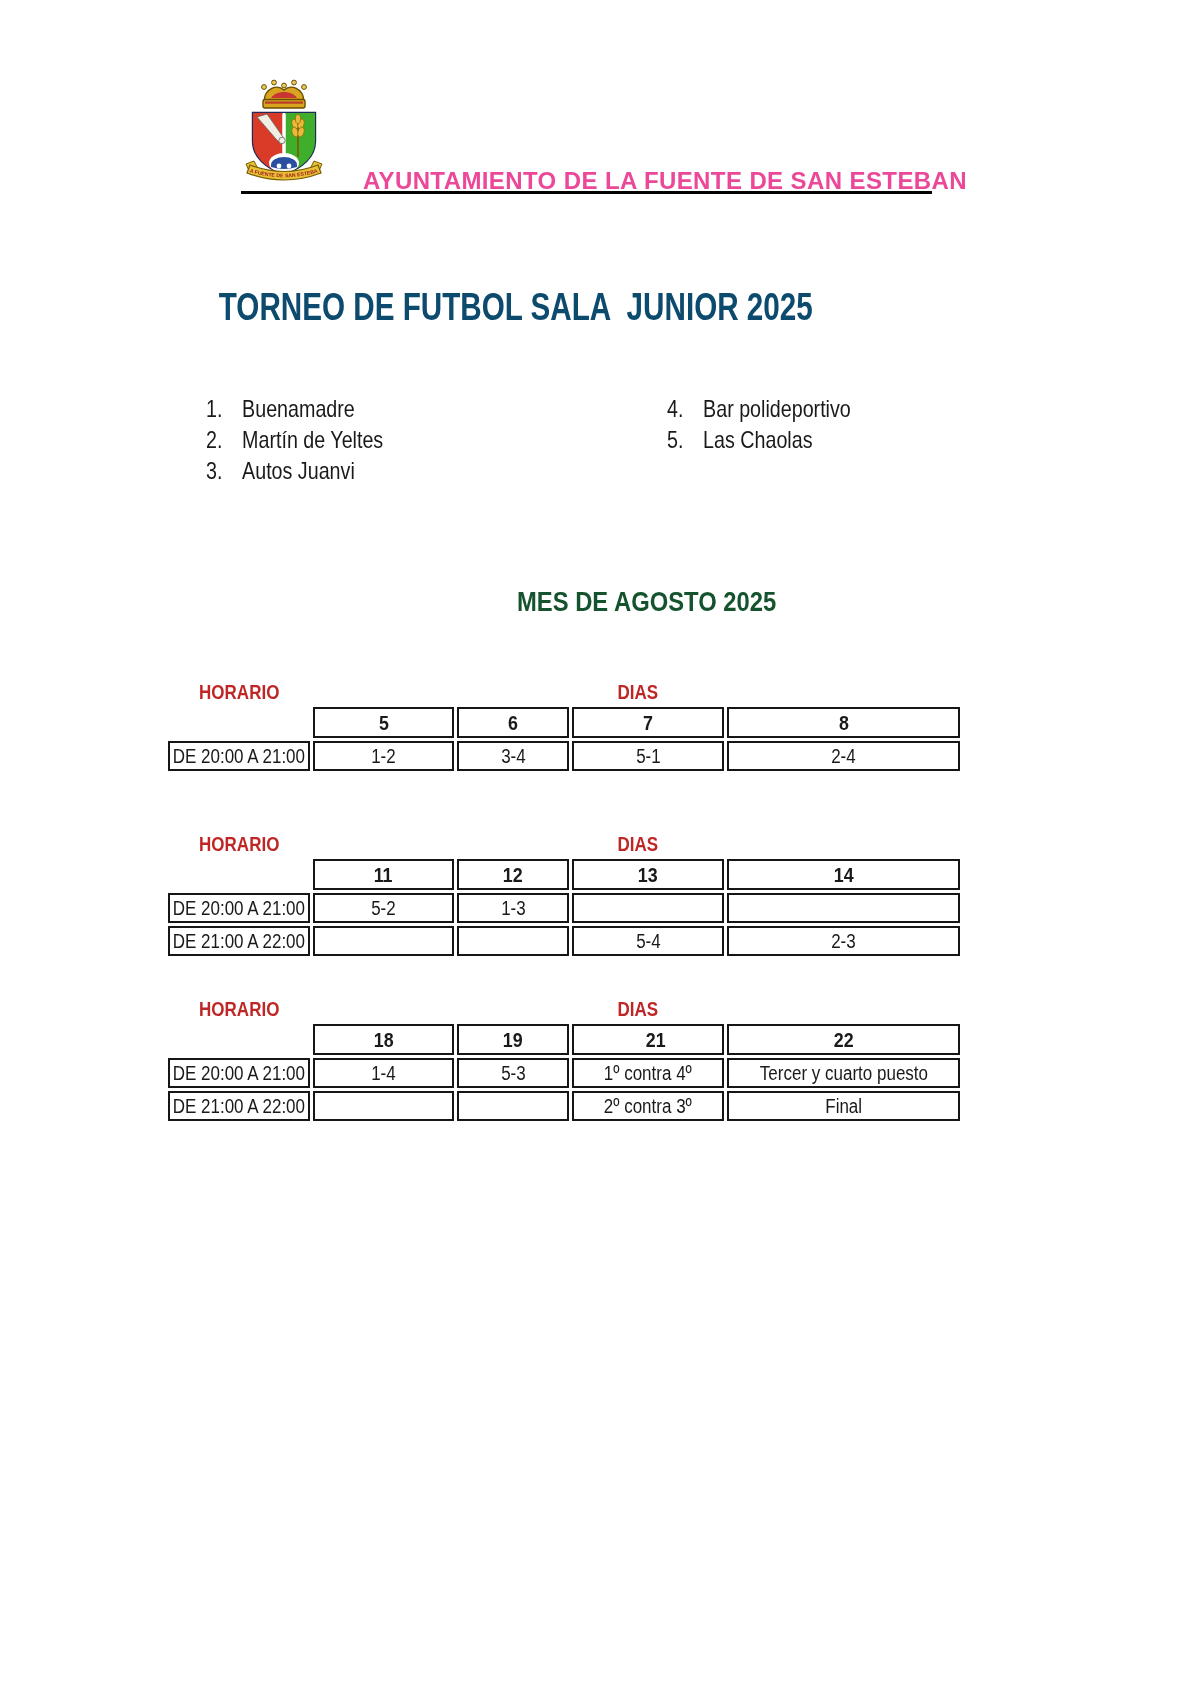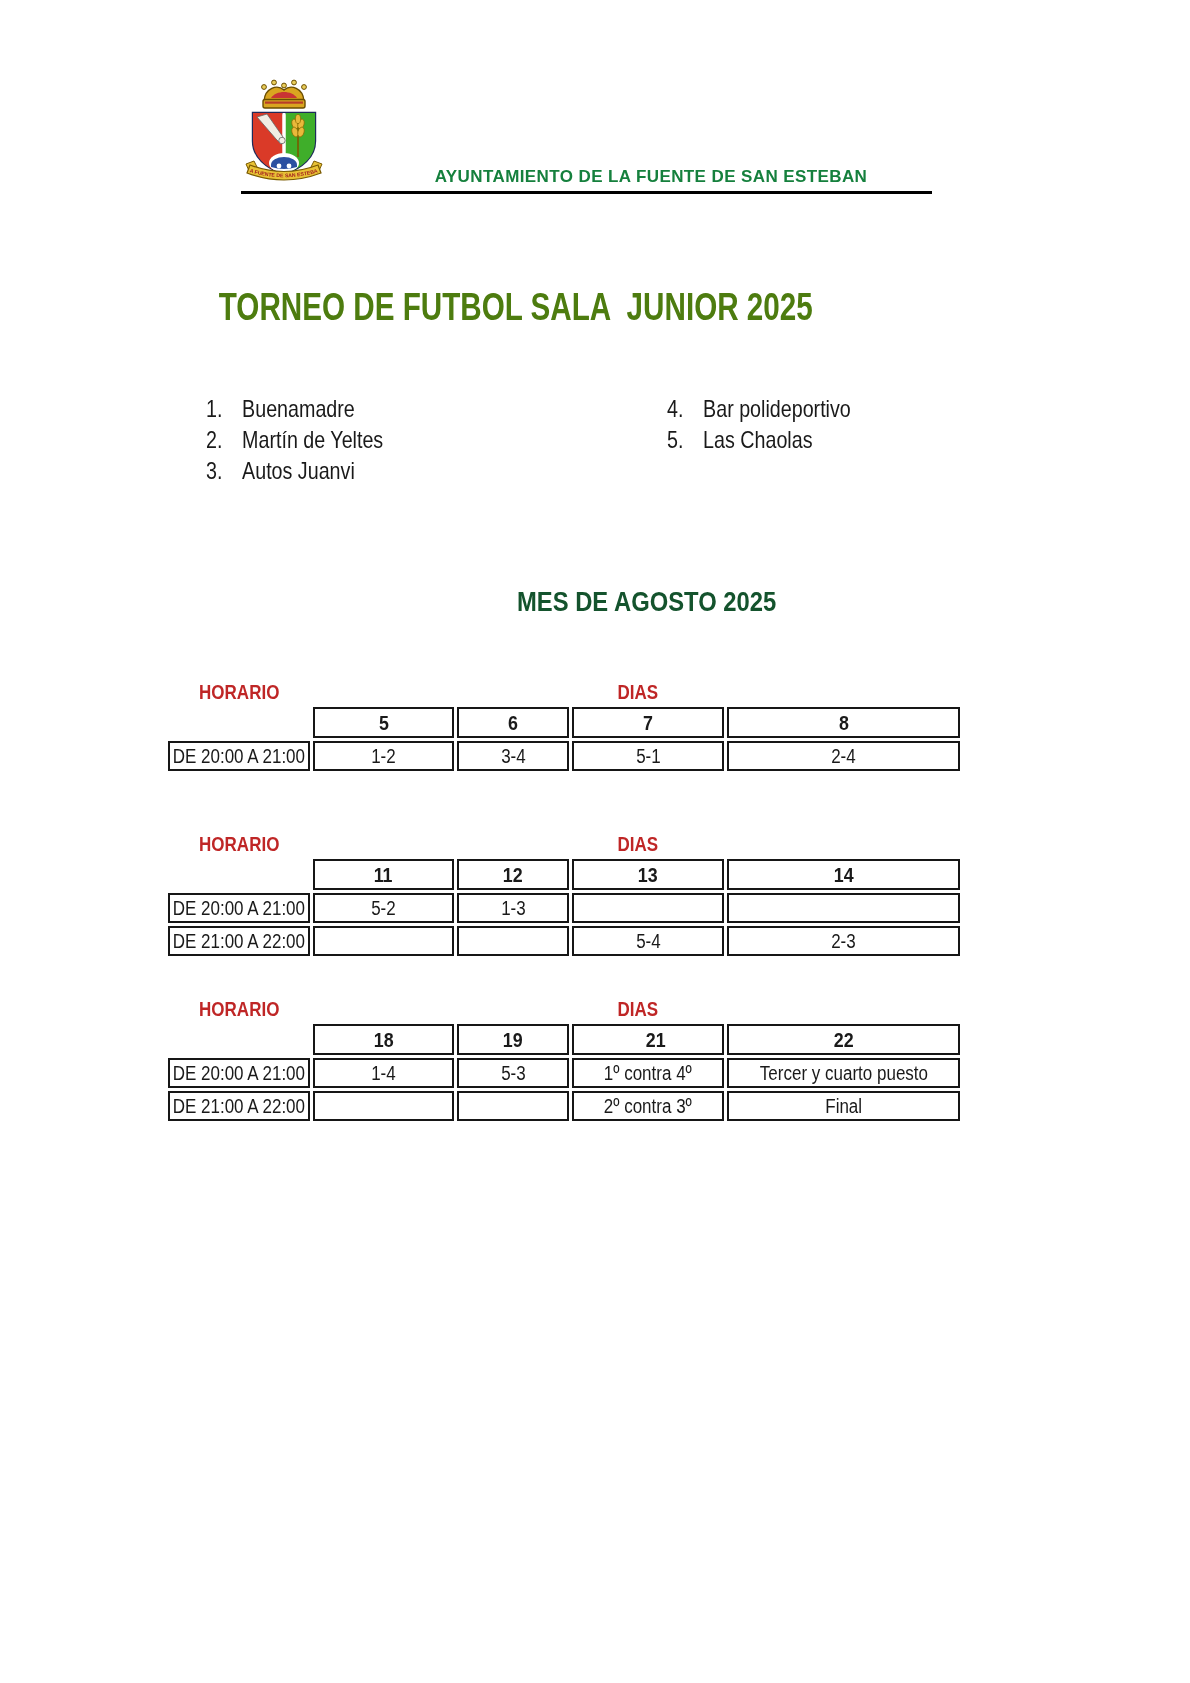--- a/index.html
+++ b/index.html
@@ -10,28 +10,28 @@
   
   .cond { display:inline-block; white-space:pre; transform-origin:center center; }
   .ol   { transform-origin:left center; }
   .sx78 { transform:scaleX(0.78); }
   .sx82 { transform:scaleX(0.82); }
   .sx85 { transform:scaleX(0.85); }
 
   .crest { position:absolute; left:238px; top:76px; width:92px; height:108px; }
 
   .muni-header {
-    position:absolute; left:326px; top:167px; width:650px; text-align:center;
-    font-weight:bold; font-size:17px; letter-spacing:0.4px; color:#15803d;
+    position:absolute; left:340px; top:167px; width:650px; text-align:center;
+    font-weight:bold; font-size:24px; letter-spacing:0.4px; color:#ec4899;
   }
   .muni-underline { position:absolute; left:241px; top:191px; width:691px; height:3px; background:#000; }
 
   .doc-title {
     position:absolute; left:0; top:286px; width:1032px; text-align:center;
-    font-weight:bold; font-size:38px; color:#4d7c0f;
+    font-weight:bold; font-size:38px; color:#0c4a6e;
   }
 
   .teams { position:absolute; top:393px; font-size:24px; }
   .teams-left  { left:206px; }
   .teams-right { left:667px; }
   .team-row { height:31px; line-height:31px; white-space:pre; }
   .team-num { display:inline-block; width:44px; }
 
   .month { position:absolute; left:517px; top:586px; font-weight:bold; font-size:28px; white-space:nowrap; color:#14532d; }
 

